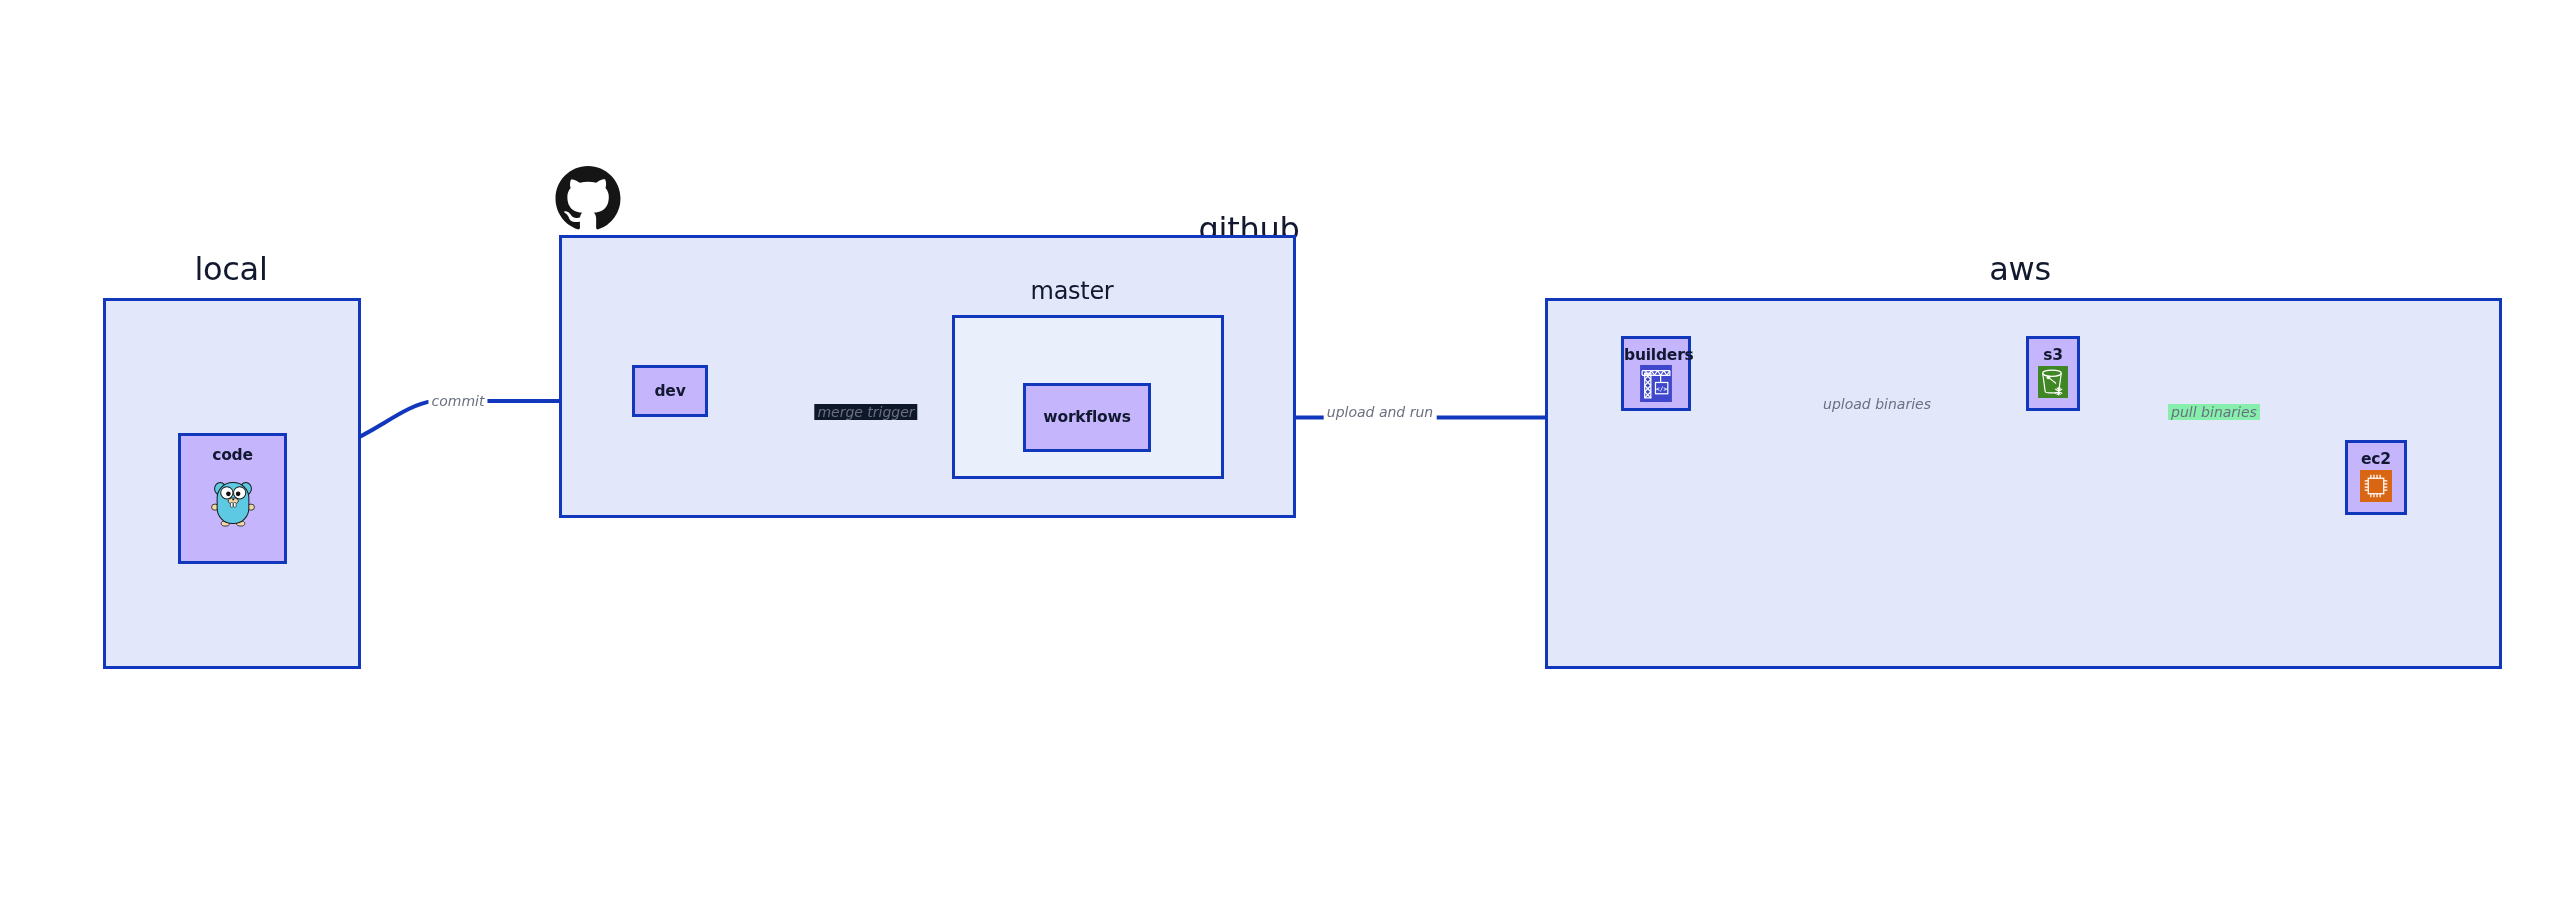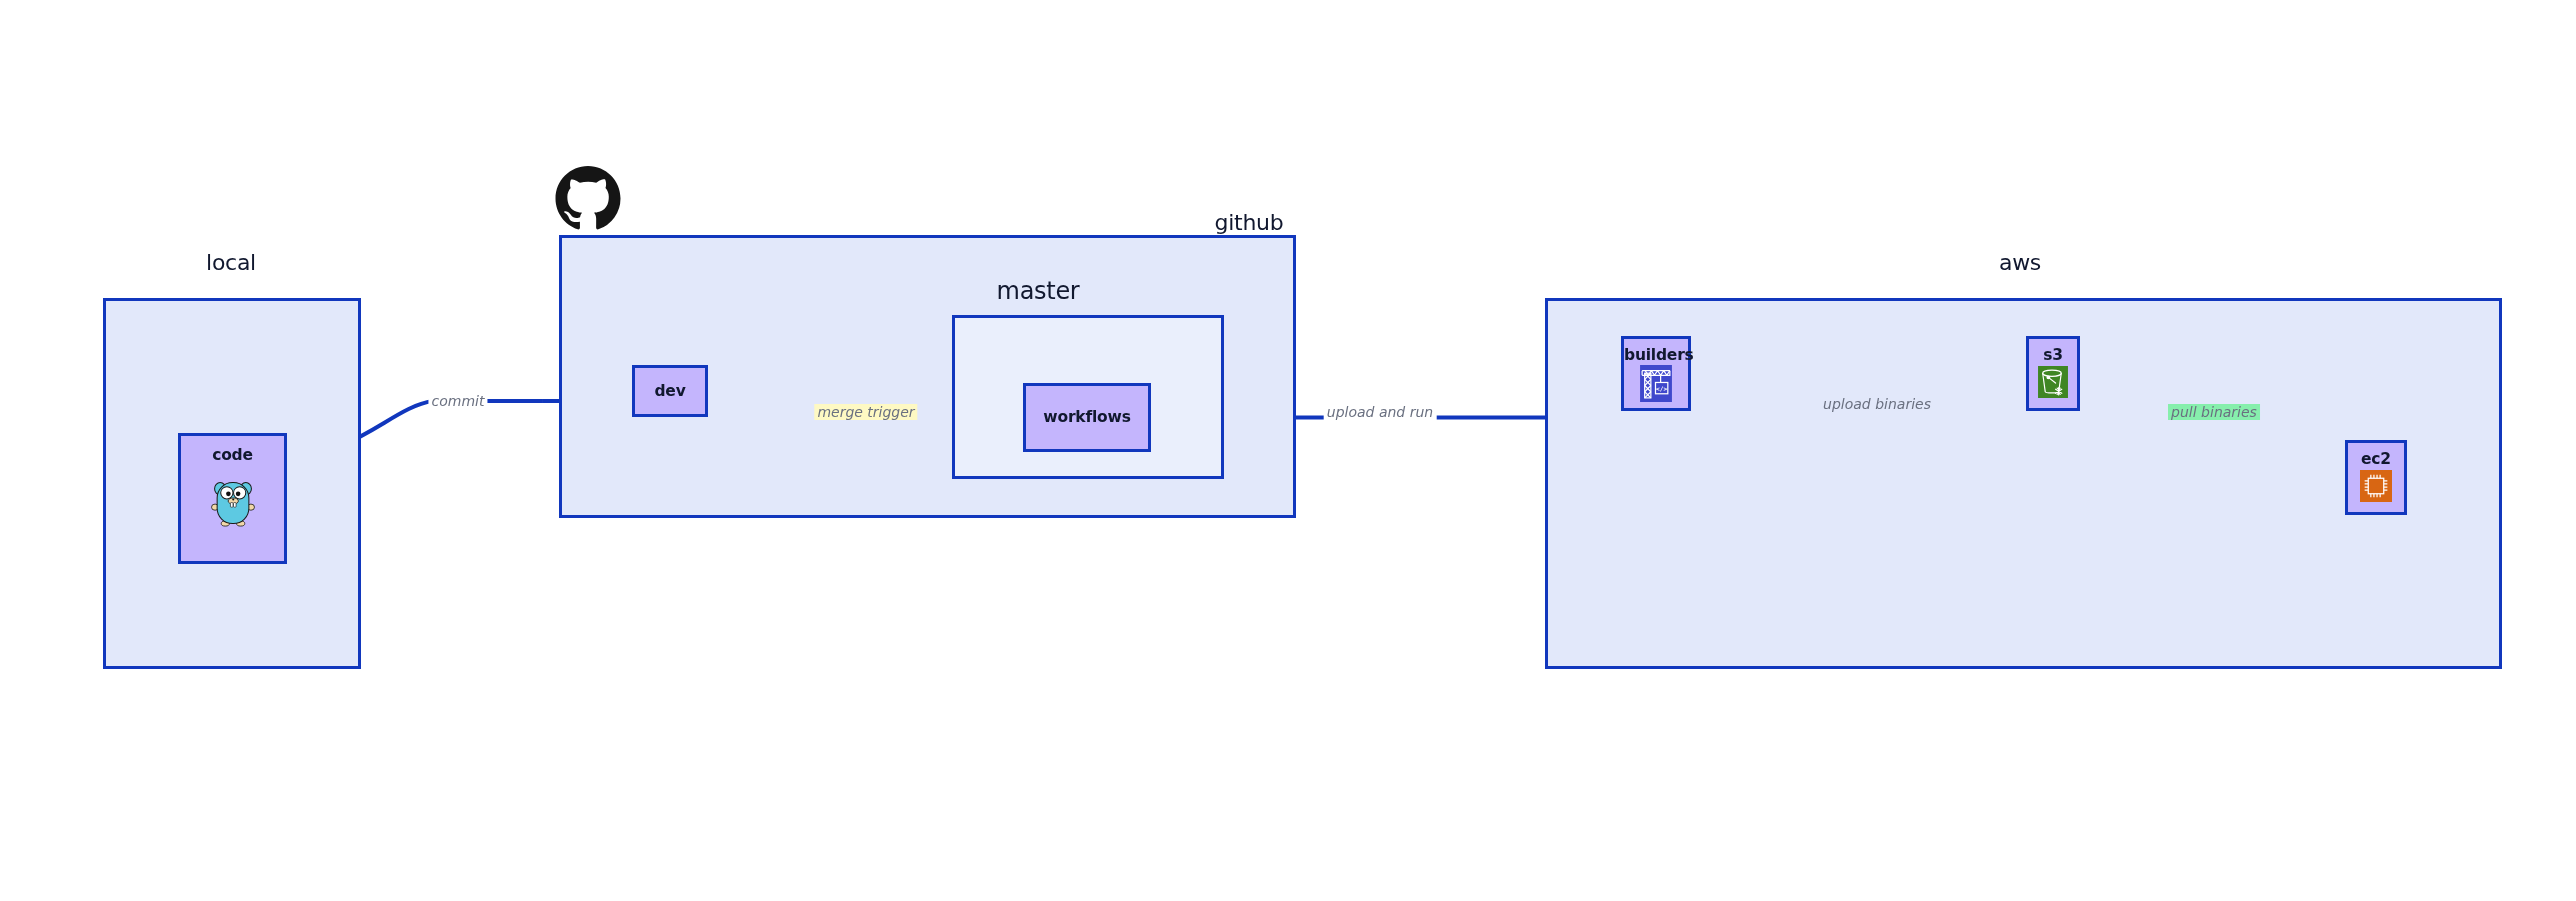--- a/index.html
+++ b/index.html
@@ -21,21 +21,21 @@
   .group-box {
     position: absolute;
     background: #e2e8fa;
     border: 3.6px solid #1137bd;
     box-sizing: border-box;
   }
   .group-label {
     position: absolute;
     color: #11182f;
     font-family: "DejaVu Sans", sans-serif;
-    font-size: 22px;
+    font-size: 32px;
     font-weight: 400;
     letter-spacing: -0.3px;
     text-align: center;
     white-space: nowrap;
     transform: translateX(-50%);
   }
   
   .sub-box {
     position: absolute;
     background: #eaeffc;
@@ -170,21 +170,21 @@
         0-.87.31-1.59.82-2.15-.08-.2-.36-1.02.08-2.12 0 0 .67-.21 2.2.82.64-.18 1.32-.27 2-.27.68 0 1.36.09
         2 .27 1.53-1.04 2.2-.82 2.2-.82.44 1.1.16 1.92.08 2.12.51.56.82 1.27.82 2.15 0 3.07-1.87 3.75-3.65
         3.95.29.25.54.73.54 1.48 0 1.07-.01 1.93-.01 2.2 0 .21.15.46.55.38A8.01 8.01 0 0 0 16 8c0-4.42-3.58-8-8-8z"></path>
     </svg>
   </div>
 
   <div class="group-label" style="left:1249px; top:210px;">github</div>
 
   <div class="group-box" style="left:559px; top:235px; width:737px; height:283px;"></div>
 
-  <div class="group-label" style="left:1038px; top:277px; font-size:24px;">master</div>
+  <div class="group-label" style="left:1072px; top:277px; font-size:24px;">master</div>
 
   <div class="sub-box" style="left:952px; top:315px; width:272px; height:164px;"></div>
 
   <div class="node-box" style="left:632px; top:365px; width:76px; height:52px;padding-left:36px;">
     <div class="node-label" style="top:14px;">dev</div>
   </div>
 
   <div class="node-box" style="left:1023px; top:383px; width:128px; height:69px;">
     <div class="node-label" style="top:22px;">workflows</div>
   </div>
@@ -244,21 +244,21 @@
           <path d="M21,46 L21,53 M27,46 L27,53 M33,46 L33,53 M39,46 L39,53"></path>
           <path d="M16,21 L9,21 M16,27 L9,27 M16,33 L9,33 M16,39 L9,39"></path>
           <path d="M46,21 L53,21 M46,27 L53,27 M46,33 L53,33 M46,39 L53,39"></path>
         </g>
       </svg>
     </div>
   </div>
 
   <div class="edge-label" style="left:458px; top:401px; background:#ffffff;">commit</div>
 
-  <div class="edge-label" style="left:866px; top:412px; background:#fef9c3;">merge trigger</div>
+  <div class="edge-label" style="left:866px; top:412px; background:#0f172a;">merge trigger</div>
 
   <div class="edge-label" style="left:1380px; top:412px; background:#ffffff;">upload and run</div>
 
   <div class="edge-label" style="left:1877px; top:404px; background:#e2e8fa;">upload binaries</div>
 
   <div class="edge-label" style="left:2214px; top:412px; background:#86efac;">pull binaries</div>
 
 
 </div>
 

